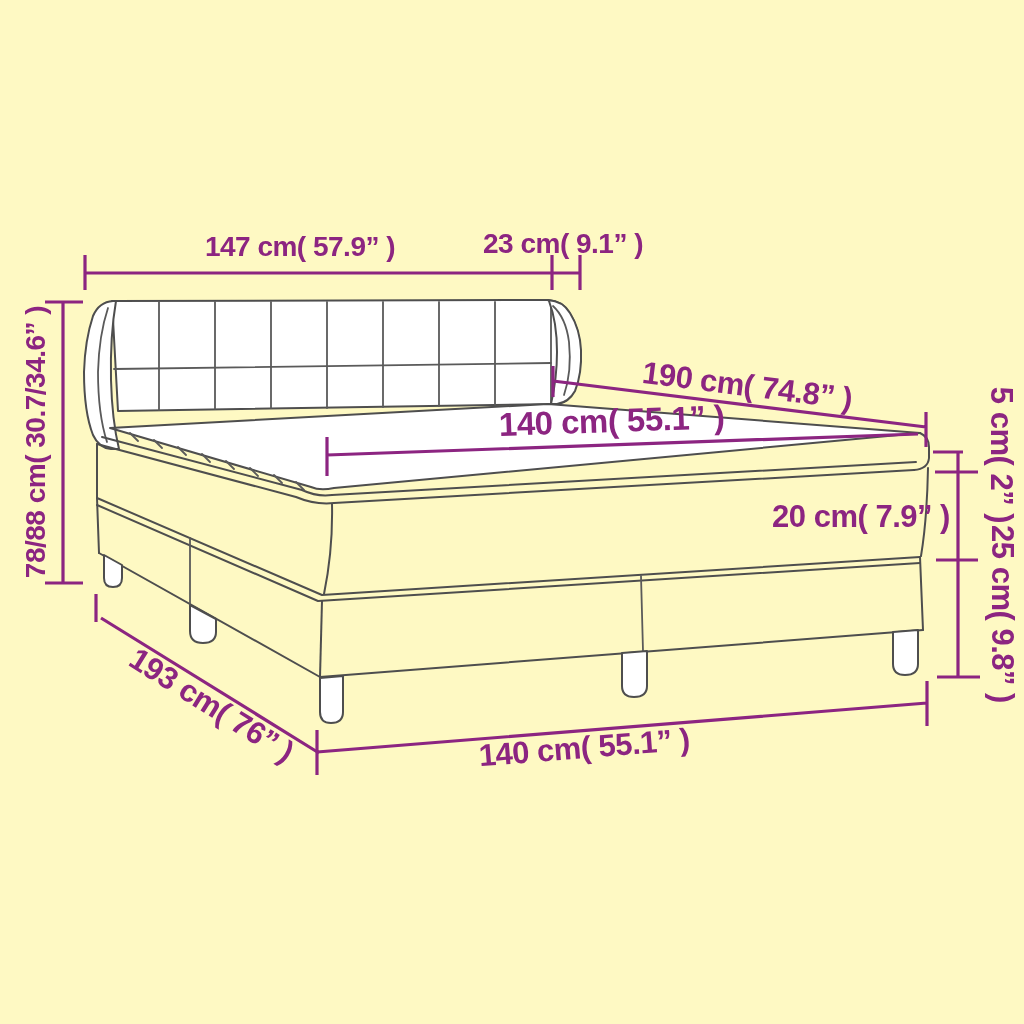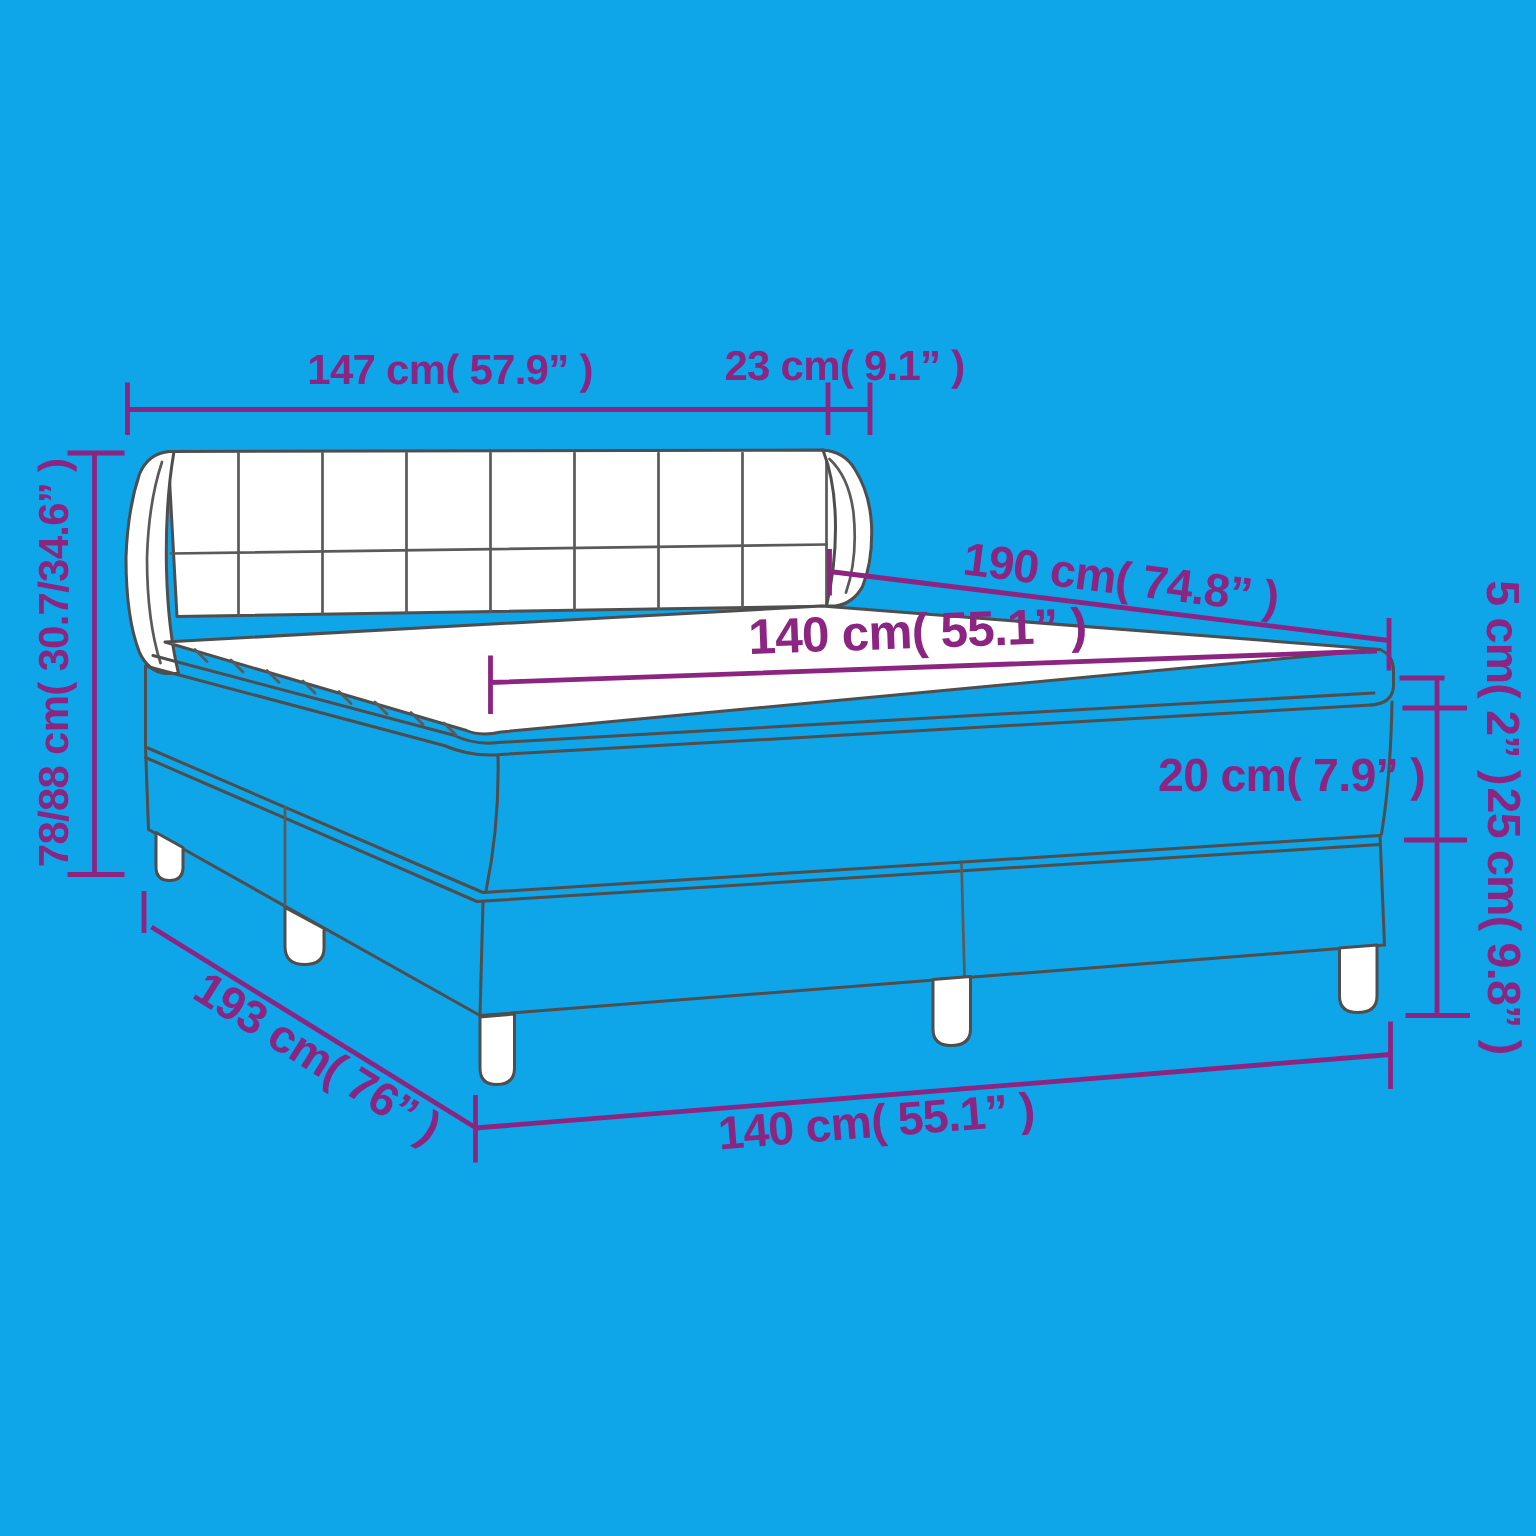--- a/index.html
+++ b/index.html
@@ -5,21 +5,21 @@
   html, body {
     margin: 0;
     padding: 0;
     background: #ffffff;
     font-family: "Liberation Sans", sans-serif;
   }
   #stage {
     position: relative;
     width: 1024px;
     height: 1024px;
-    background: #0ea5e9;
+    background: #fef9c3;
     overflow: hidden;
   }
   svg { display: block; }
   .bed-line {
     stroke: #4e4e4e;
     stroke-width: 2;
     fill: none;
     stroke-linecap: round;
     stroke-linejoin: round;
   }

